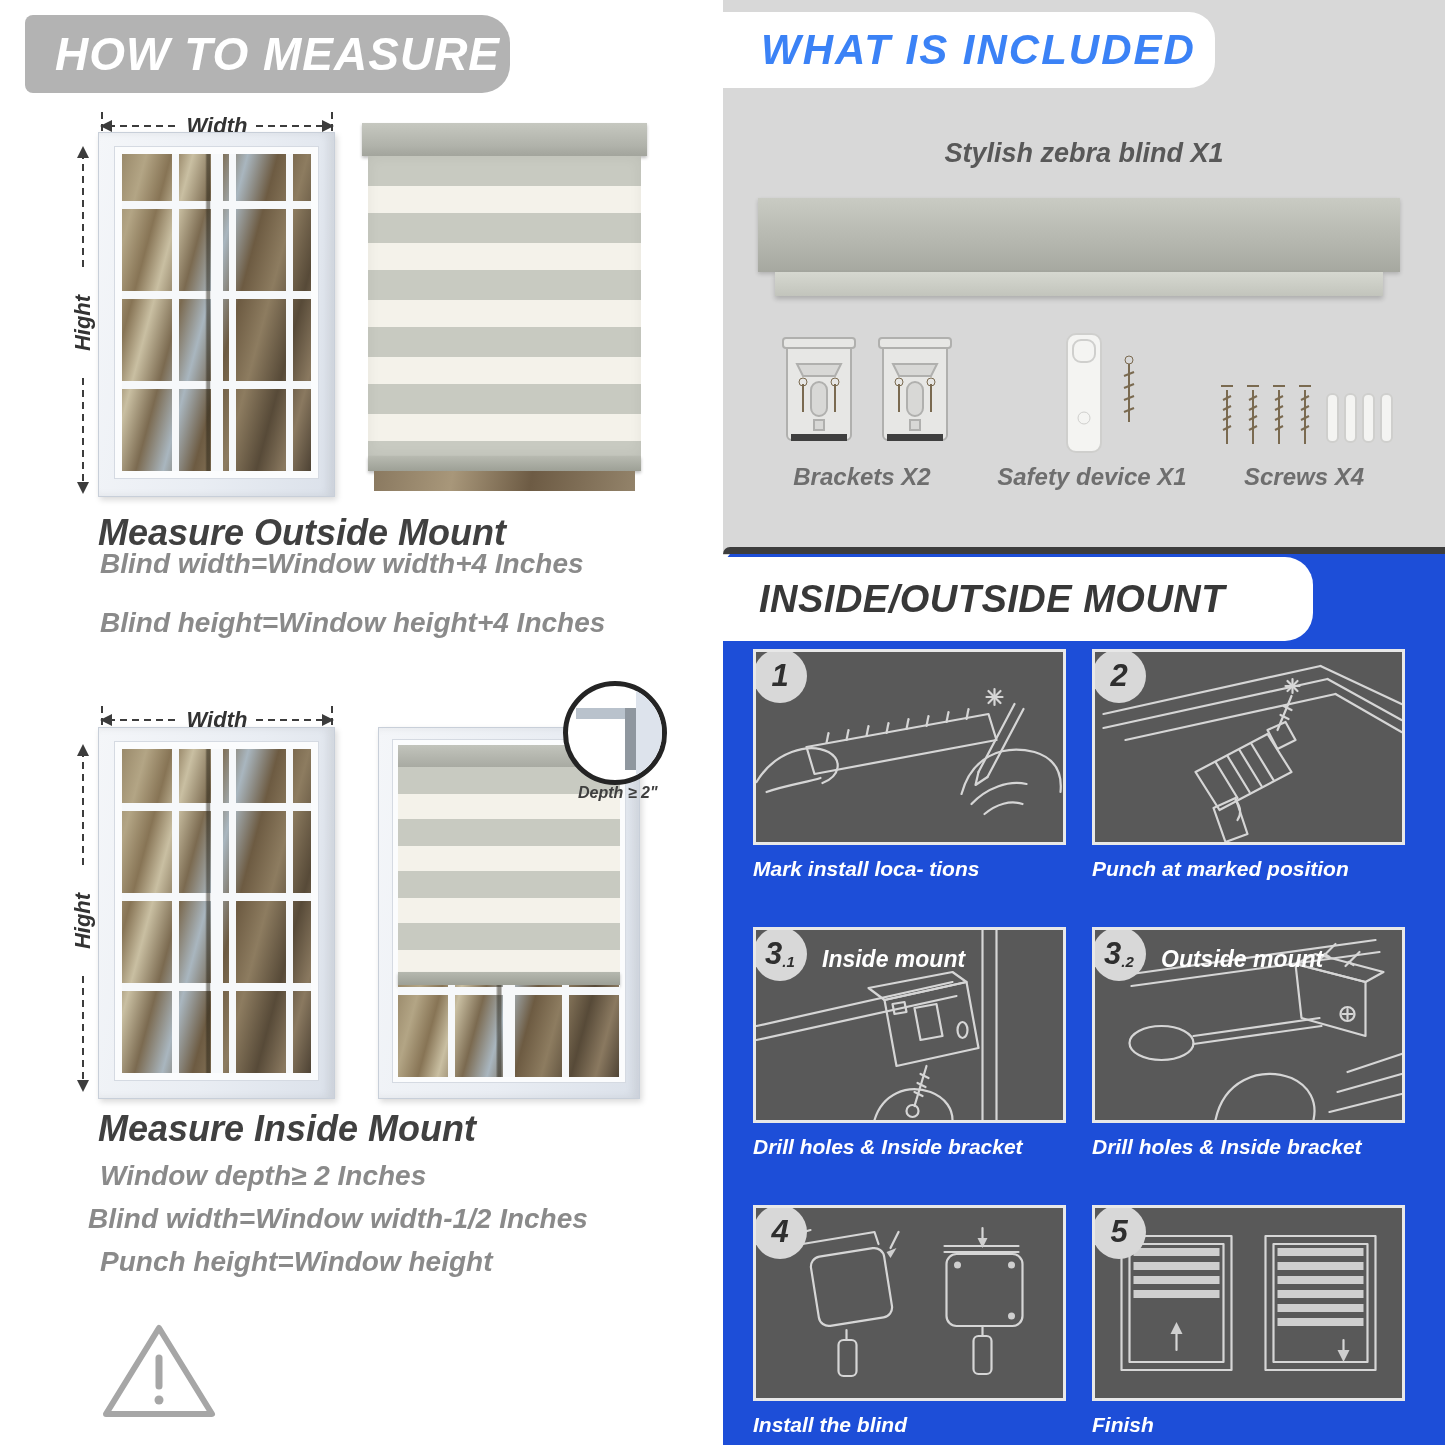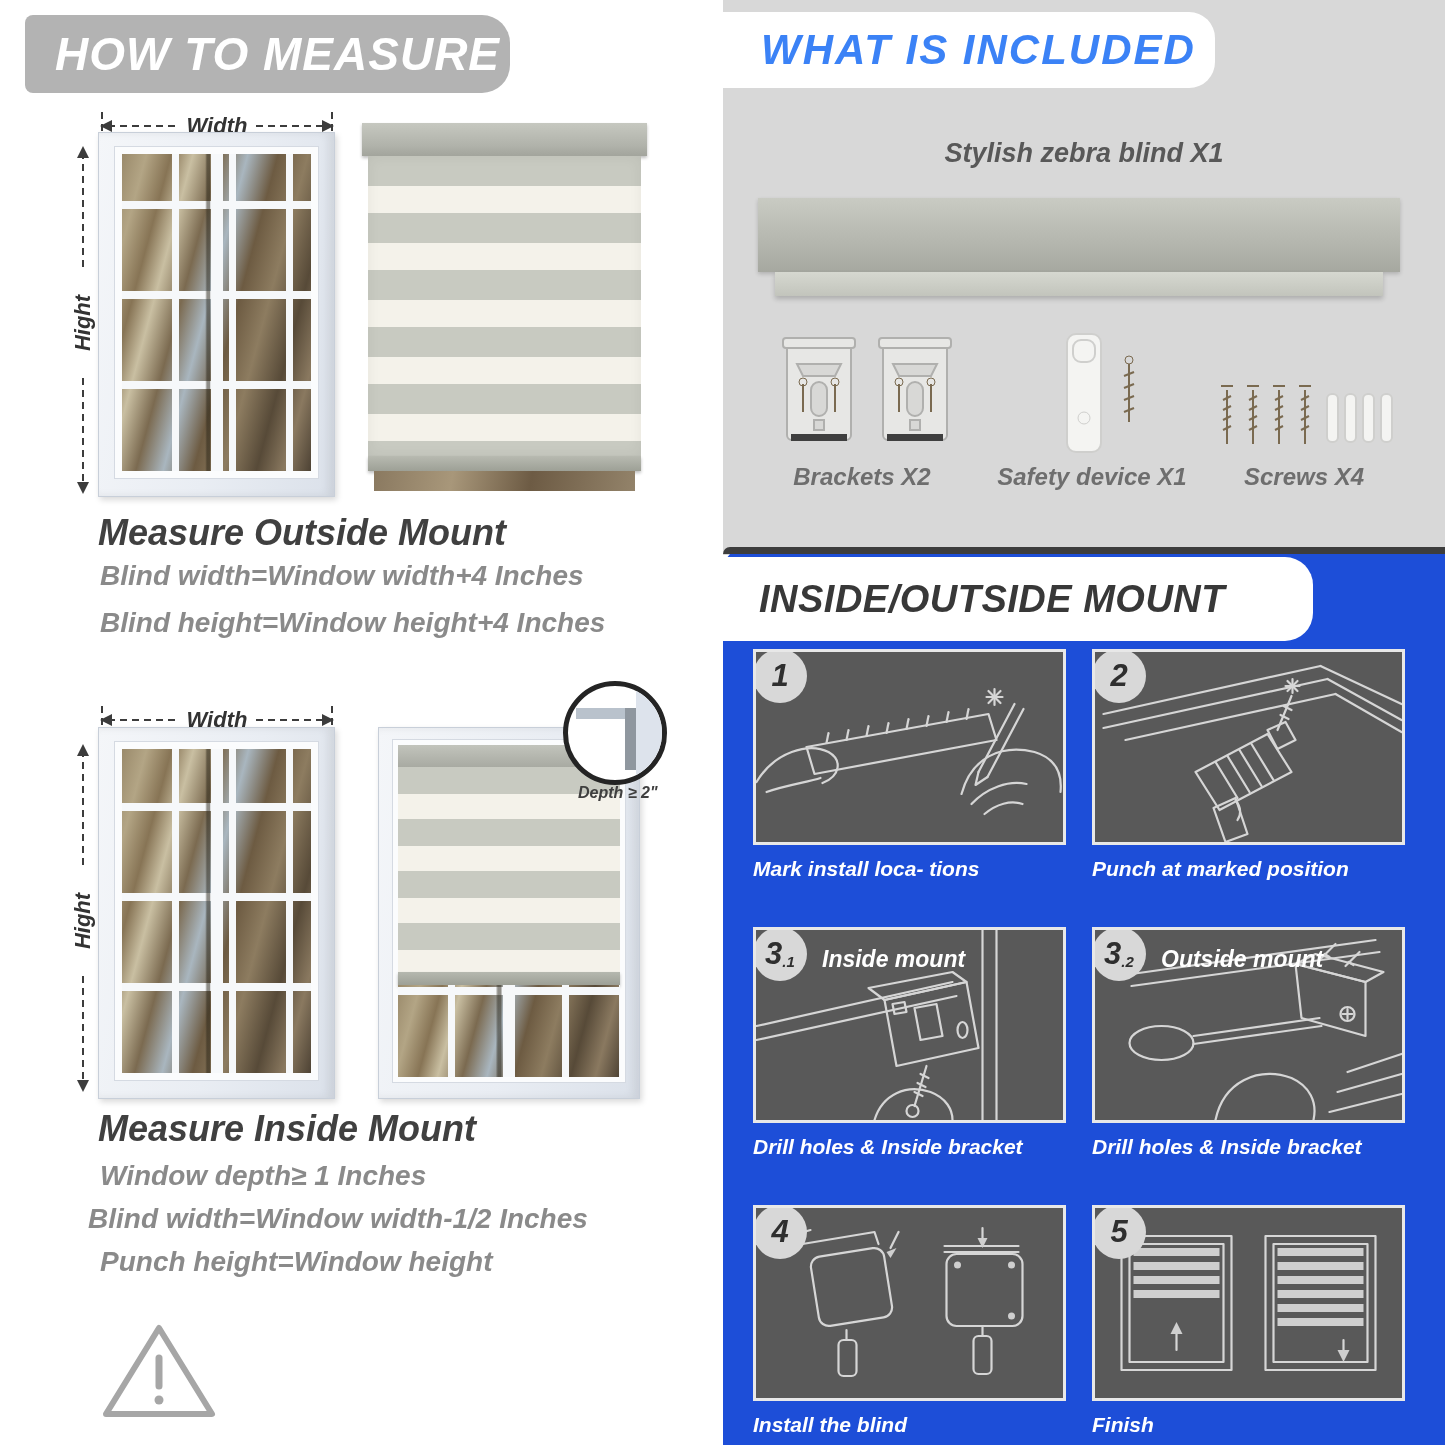--- a/index.html
+++ b/index.html
@@ -155,21 +155,21 @@
   </div>
 
   <div class="abs blind1">
     <div class="b-cass"></div>
     <div class="b-body"></div>
     <div class="b-rail"></div>
     <div class="b-below"></div>
   </div>
 
   <div class="abs sec-title" style="left:98px;top:512px;">Measure Outside Mount</div>
-  <div class="abs formula" style="left:100px;top:560px;">Blind width=Window width+4 Inches</div>
+  <div class="abs formula" style="left:100px;top:548px;">Blind width=Window width+4 Inches</div>
   <div class="abs formula" style="left:100px;top:607px;">Blind height=Window height+4 Inches</div>
 
   <svg class="abs dim" style="left:92px;top:698px;" width="250" height="46" viewBox="0 0 250 46">
     <line x1="10" y1="8" x2="10" y2="38"></line>
     <line x1="240" y1="8" x2="240" y2="38"></line>
     <line x1="16" y1="22" x2="86" y2="22"></line>
     <line x1="164" y1="22" x2="234" y2="22"></line>
     <polygon points="8,22 20,16 20,28"></polygon>
     <polygon points="242,22 230,16 230,28"></polygon>
     <text x="125" y="29" text-anchor="middle">Width</text>
@@ -201,21 +201,21 @@
   </div>
 
   <div class="abs depth-circle">
     <div class="corner-fill"></div>
     <div class="corner-h"></div>
     <div class="corner-v"></div>
   </div>
   <div class="abs depth-label" style="left:578px;top:784px;">Depth ≥ 2"</div>
 
   <div class="abs sec-title" style="left:98px;top:1108px;">Measure Inside Mount</div>
-  <div class="abs formula" style="left:100px;top:1160px;">Window depth≥ 1 Inches</div>
+  <div class="abs formula" style="left:100px;top:1160px;">Window depth≥ 2 Inches</div>
   <div class="abs formula" style="left:88px;top:1203px;">Blind width=Window width-1/2 Inches</div>
   <div class="abs formula" style="left:100px;top:1246px;">Punch height=Window height</div>
 
   <svg class="abs warn-tri" style="left:98px;top:1320px;" width="122" height="102" viewBox="0 0 122 102">
     <path d="M61,8 L114,94 L8,94 Z"></path>
     <line x1="61" y1="38" x2="61" y2="66"></line>
     <circle cx="61" cy="80" r="4.5"></circle>
   </svg>
 
   <div class="abs included">

